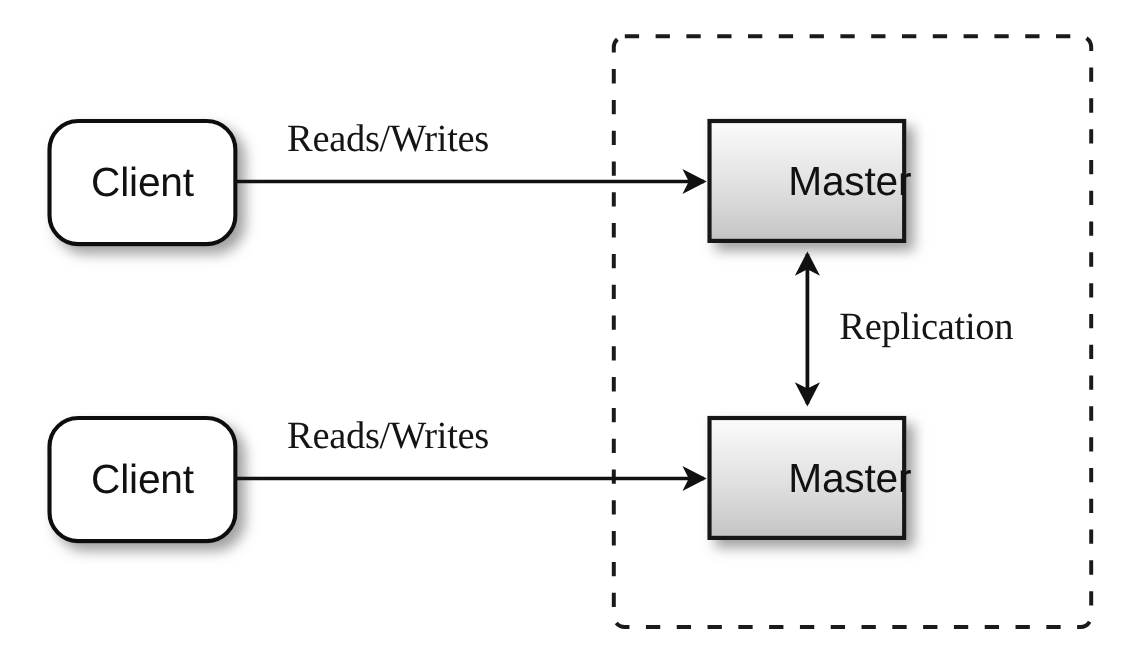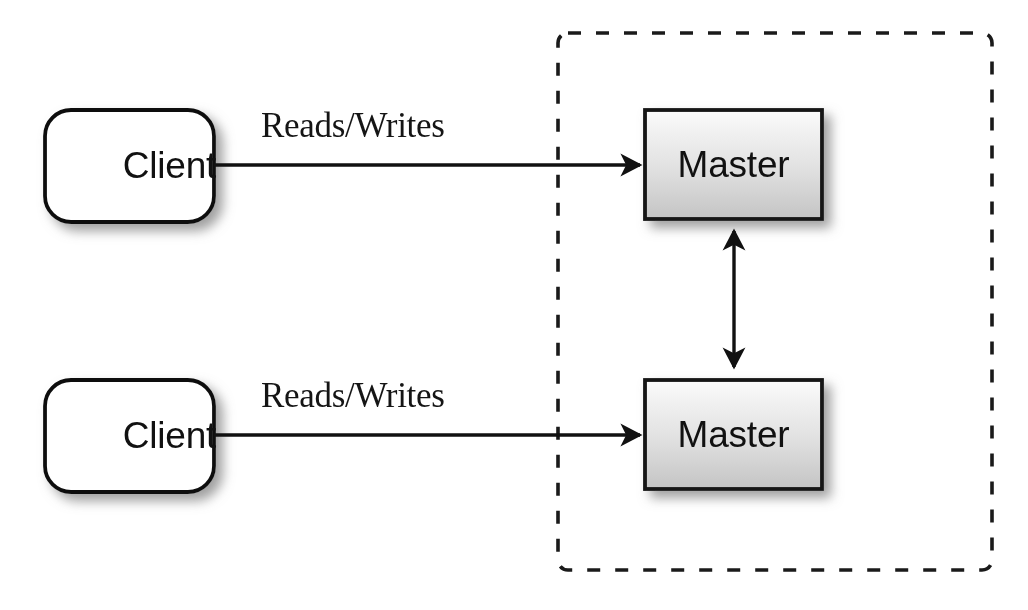--- a/index.html
+++ b/index.html
@@ -30,24 +30,24 @@
     display: flex;
     align-items: center;
     justify-content: center;
     color: #111111;
     letter-spacing: -0.2px;
     white-space: nowrap;
     pointer-events: none;
   }
   .client-label {
     font-size: 37px;
-    padding-left: 40px;
   }
   .master-label {
     font-size: 37px;
+    margin-left: 39px;
   }
   .edge-label {
     position: absolute;
     color: #151515;
     font-size: 35px;
     letter-spacing: -0.3px;
     white-space: nowrap;
     font-family: Liberation Serif, serif;
   }
   #label-reads-writes-1 { left: 261px; top: 106px; }
@@ -107,14 +107,15 @@
   <div class="node-label client-label" id="label-client-2">Client</div>
 
   <div class="node-label master-label" id="label-master-1">Master</div>
 
   <div class="node-label master-label" id="label-master-2">Master</div>
 
   <div class="edge-label" id="label-reads-writes-1">Reads/Writes</div>
 
   <div class="edge-label" id="label-reads-writes-2">Reads/Writes</div>
 
+  <div class="edge-label" id="label-replication">Replication</div>
 
 </div>
 
 </body></html>

